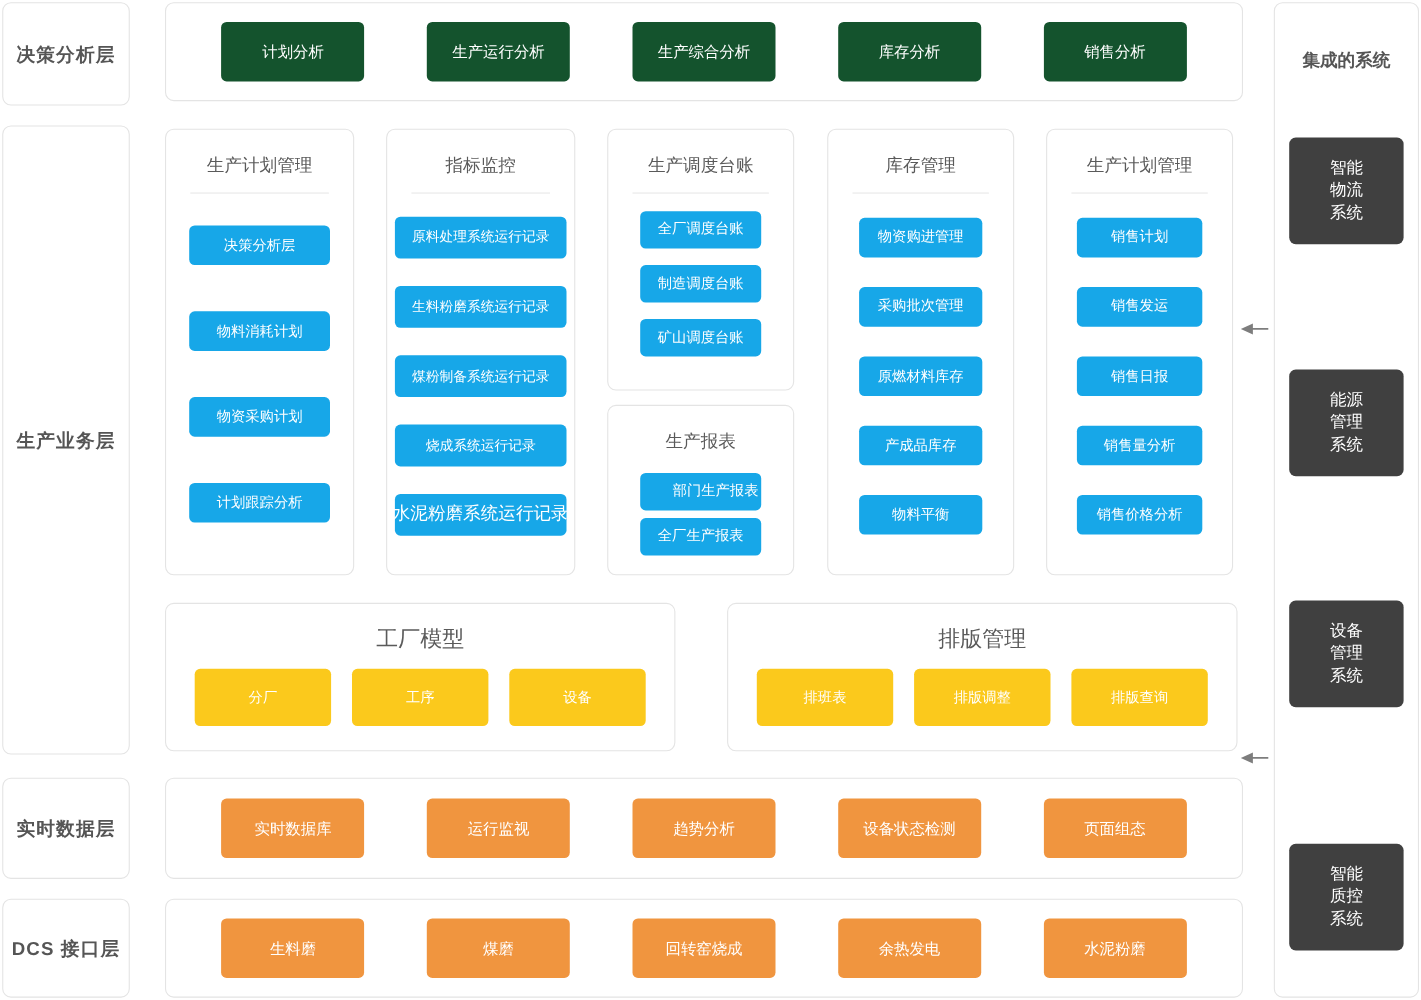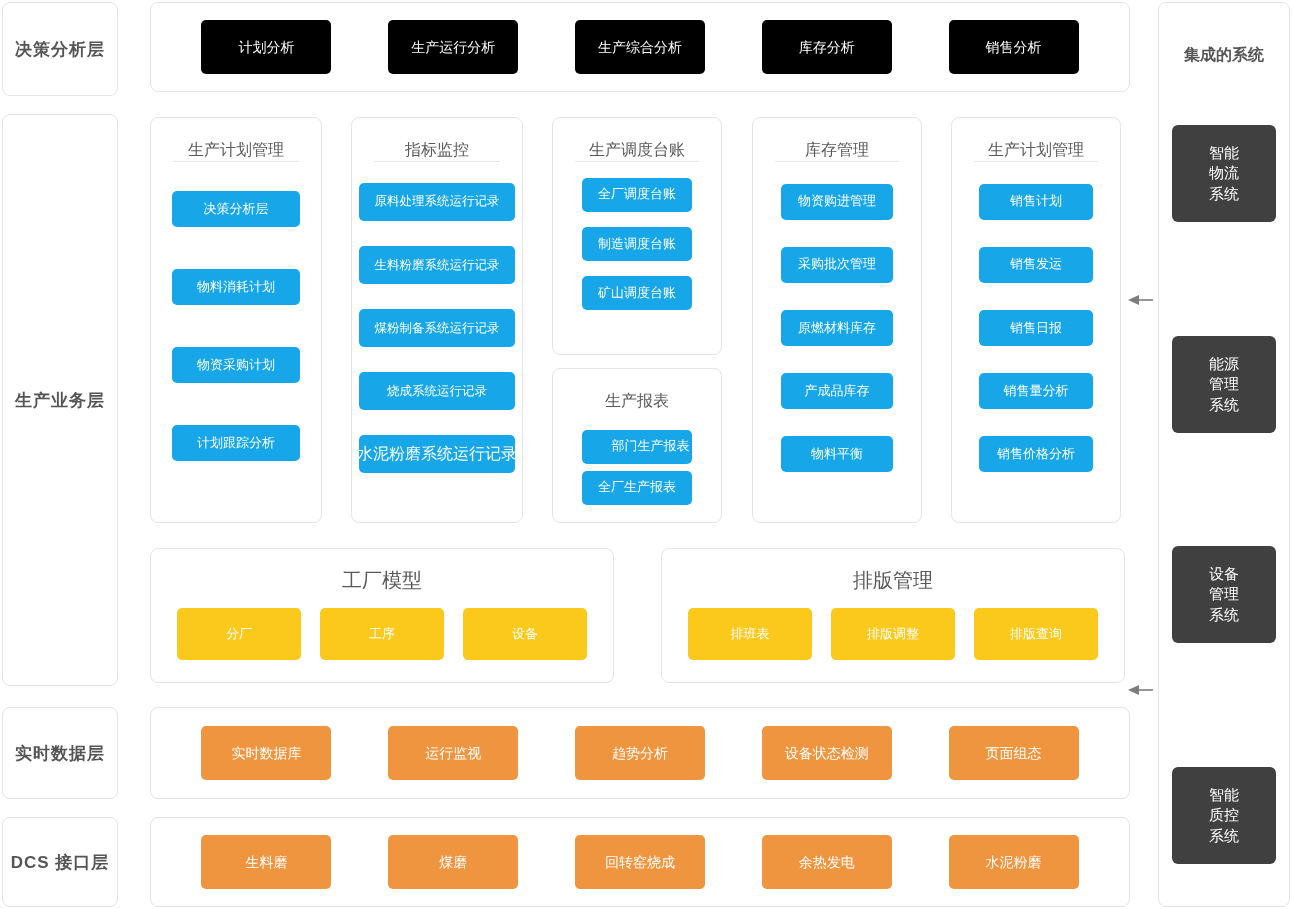--- a/index.html
+++ b/index.html
@@ -43,20 +43,21 @@
 
   
   .group {
     box-sizing: border-box;
     padding-top: 22px;
   }
   .group-title {
     font-size: 16px;
     color: #5a5a5a;
     text-align: center;
+    padding-bottom: 14px;
     margin: 0 22px;
     border-bottom: 1px solid #e8e8e8;
     white-space: nowrap;
   }
   .group-items {
     display: flex;
     flex-direction: column;
     align-items: center;
     justify-content: space-around;
     padding: 8px 0 10px 0;
@@ -74,21 +75,21 @@
     justify-content: center;
     border-radius: 5px;
     color: #ffffff;
     font-size: 13px;
     white-space: nowrap;
     box-sizing: border-box;
     text-align: center;
     line-height: 1.15;
   }
   .pill.blue   { background: #17a7e8; }
-  .pill.orange { background: #000000; }
+  .pill.orange { background: #14532d; }
   .pill.amber  { background: #f0953f; }
   .pill.yellow { background: #fbc91c; }
 
   
   .row-band {
     position: absolute;
     box-sizing: border-box;
     display: flex;
     align-items: center;
     justify-content: space-around;

